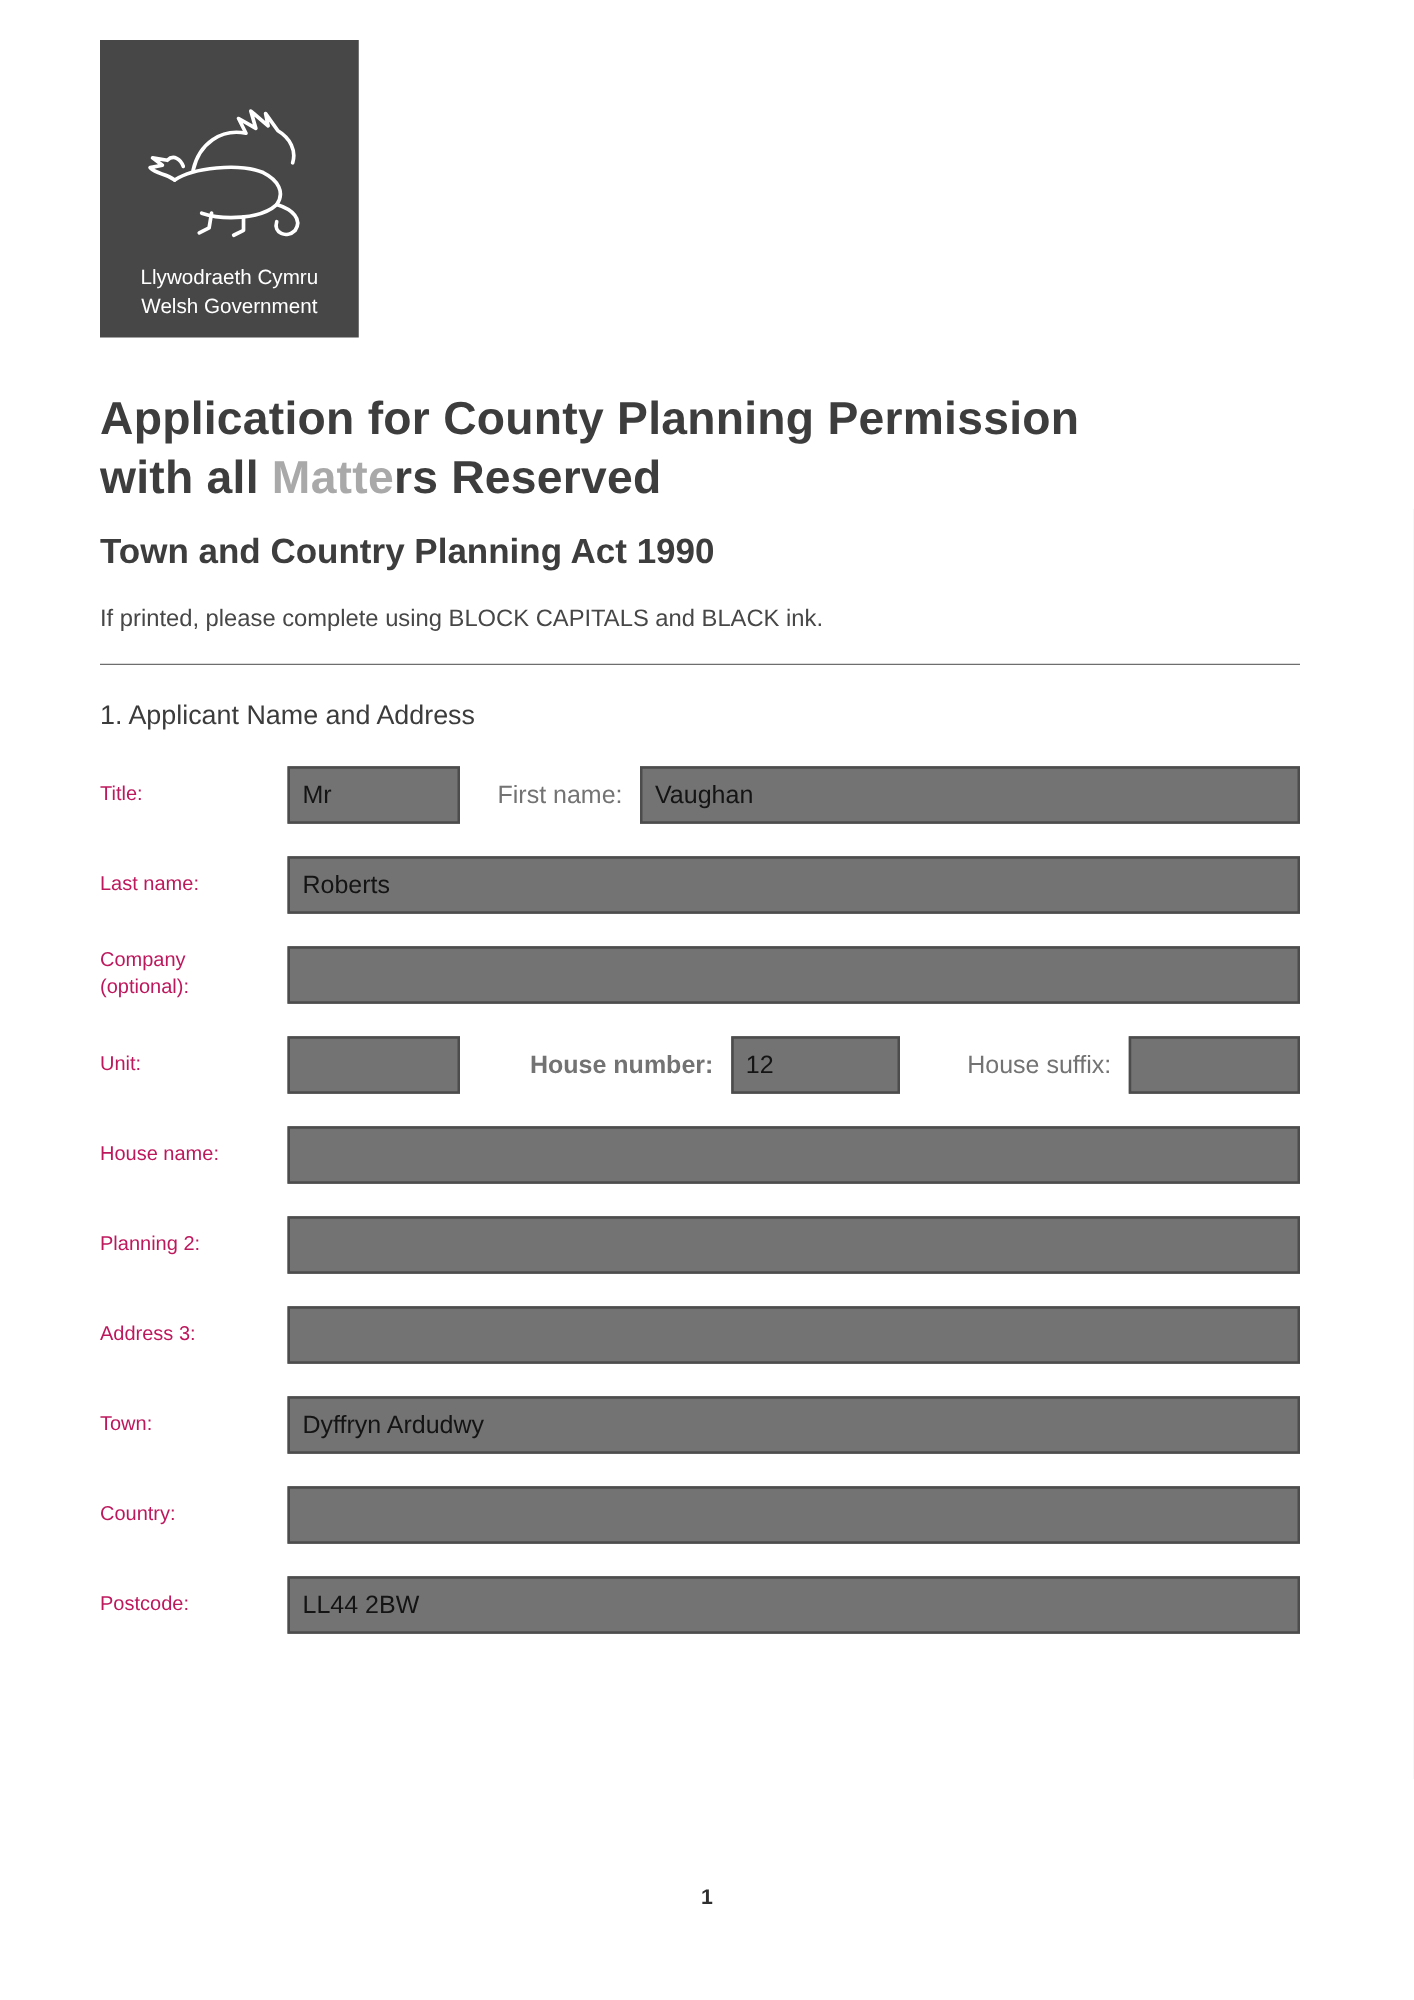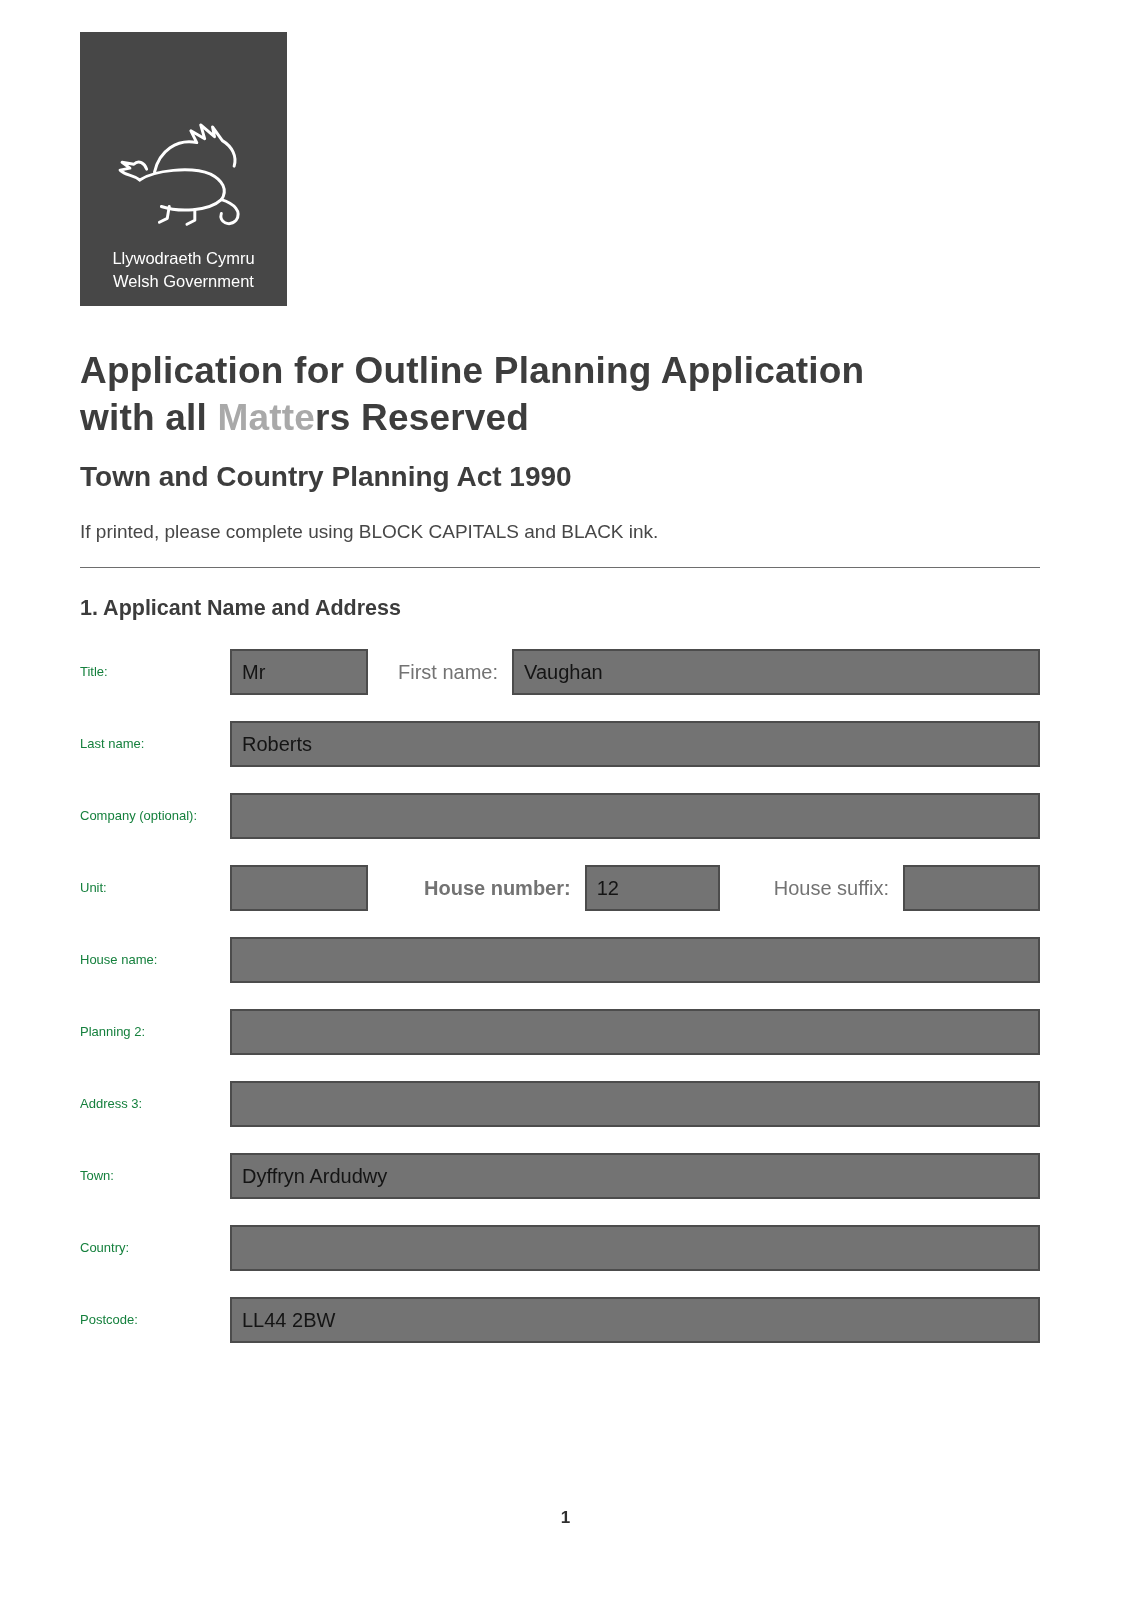--- a/index.html
+++ b/index.html
@@ -9,21 +9,21 @@
     width:1131px; height:1600px;
     background:#ffffff;
     overflow:hidden;
     margin:0 auto;
   }
   .content { margin-left:80px; width:960px; }
 
   
   .logo-box {
     margin-top:32px;
-    width:207px; height:274px;
+    width:207px; height:238px;
     background:#474747;
     display:flex; flex-direction:column;
     align-items:center; justify-content:flex-end;
     padding-bottom:14px;
   }
   .logo-dragon { margin-bottom:10px; }
   .logo-text { text-align:center; color:#ffffff; font-size:16.5px; line-height:1.35; }
 
   
   h1.title {
@@ -40,28 +40,28 @@
   p.instruction {
     margin-top:28px;
     font-size:19px; font-weight:400; color:#474747;
   }
   hr.divider {
     margin-top:24px;
     border:none; border-top:1.5px solid #6e6e6e;
   }
   h3.section-heading {
     margin-top:28px; margin-bottom:28px;
-    font-size:21.5px; font-weight:bold; color:#3c3c3c;
+    font-size:21.5px; font-weight:normal; color:#3c3c3c;
   }
 
   
   .row { display:flex; align-items:center; margin-bottom:26px; }
   .label {
     flex:0 0 150px; width:150px;
-    color:#15803d; font-size:13px; line-height:1.3;
+    color:#be185d; font-size:16px; line-height:1.3;
     padding-right:10px;
   }
   .mid-label {
     color:#737373; font-size:20px; white-space:nowrap;
     margin-left:30px; margin-right:14px;
   }
   .mid-label.gap-lg { margin-left:56px;font-weight:bold; }
   .mid-label.push-right { margin-left:auto; }
   input.box {
     height:46px;
@@ -105,21 +105,21 @@
 
           <path d="M113 82 C126 86 134 94 128 103 C121 110 110 105 113 96"></path>
         </g>
       </svg>
       <div class="logo-text">
         <div>Llywodraeth Cymru</div>
         <div>Welsh Government</div>
       </div>
     </div>
 
-    <h1 class="title"><span>Application for Outline Planning Application</span><br><span>with all </span><span class="faded">Matte</span><span>rs Reserved</span></h1>
+    <h1 class="title"><span>Application for County Planning Permission</span><br><span>with all </span><span class="faded">Matte</span><span>rs Reserved</span></h1>
 
     <h2 class="subtitle">Town and Country Planning Act 1990</h2>
 
     <p class="instruction">If printed, please complete using BLOCK CAPITALS and BLACK ink.</p>
 
     <hr class="divider">
 
     <h3 class="section-heading">1. Applicant Name and Address</h3>
 
     <div class="row">

